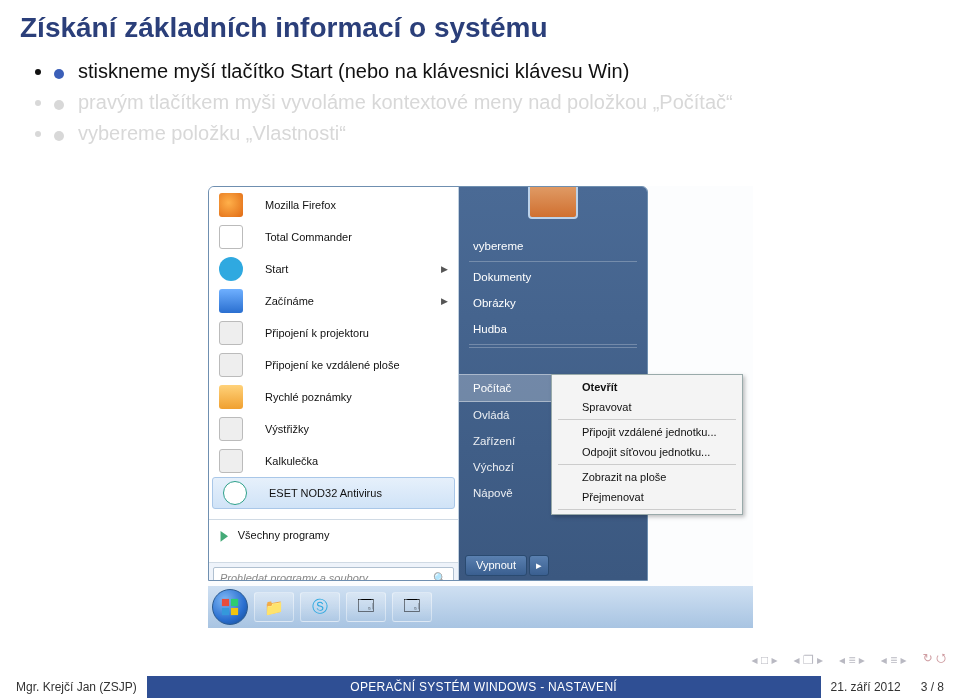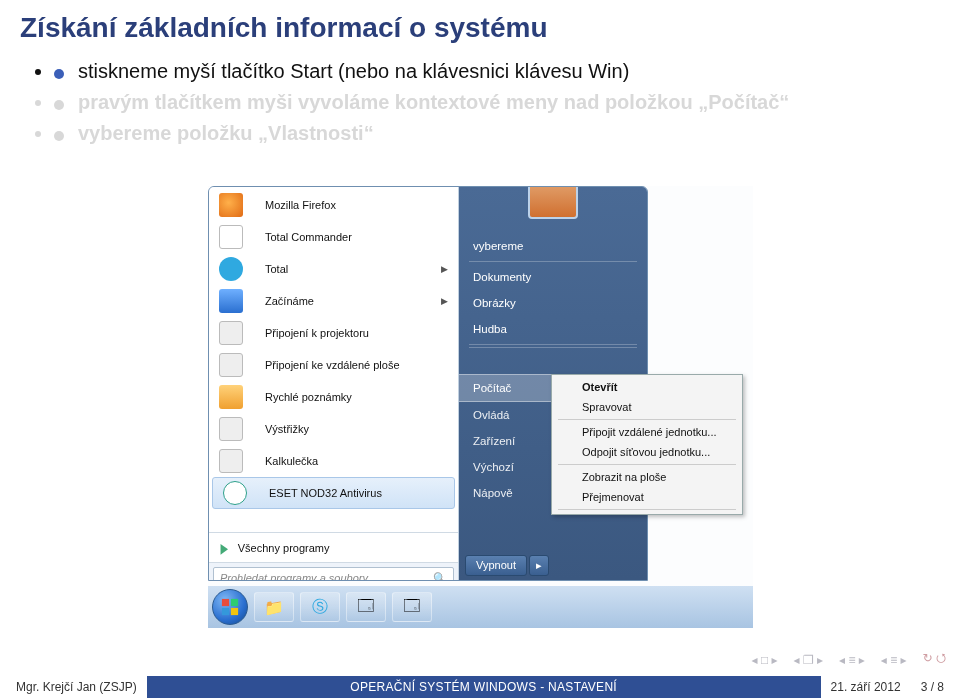--- a/index.html
+++ b/index.html
@@ -29,21 +29,21 @@
     padding-left: 24px;
   }
   .bullet::before {
     content: "";
     position: absolute;
     left: 0; top: 0.55em;
     width: 10px; height: 10px;
     background: #3b5fb8;
     border-radius: 50%;
   }
-  .bullet.dim { color: #d8d8d8; font-weight: bold; }
+  .bullet.dim { color: #d8d8d8; }
   .bullet.dim::before { background: #d8d8d8; }
 
   
   .startmenu-wrap {
     position: absolute;
     left: 208px; top: 186px;
     width: 545px; height: 442px;
     background: rgba(200,220,240,.05);
   }
   .startmenu {
@@ -101,20 +101,21 @@
     padding: 6px 10px;
     display: flex; align-items: center; gap: 8px;
     height: 30px;
   }
   .sm-all .tri { color:#4a7; font-size:14px; transform: scaleX(.7); }
   .sm-search {
     border-top: 1px solid #d0dae4;
     padding: 4px;
     height: 18px;
     background:#eef3fa;
+    margin-top:13px;
   }
   .sm-search .box {
     background:#fff; border:1px solid #b0c0d0; border-radius:2px;
     height:22px; display:flex; align-items:center; padding:0 6px;
     font-style: italic; color:#888;
   }
   .sm-search .mag { margin-left:auto; color:#5a7fb0; font-style:normal; }
 
   .sm-right {
     flex: 1;
@@ -237,21 +238,21 @@
           <div class="sm-item">
             <span class="sm-icon ico-ff"></span>
             <span>Mozilla Firefox</span>
           </div>
           <div class="sm-item">
             <span class="sm-icon ico-tc"></span>
             <span>Total Commander</span>
           </div>
           <div class="sm-item">
             <span class="sm-icon ico-skype"></span>
-            <span>Total</span>
+            <span>Start</span>
             <span class="chev">▶</span>
           </div>
           <div class="sm-item">
             <span class="sm-icon ico-start"></span>
             <span>Začínáme</span>
             <span class="chev">▶</span>
           </div>
           <div class="sm-item">
             <span class="sm-icon ico-proj"></span>
             <span>Připojení k projektoru</span>

